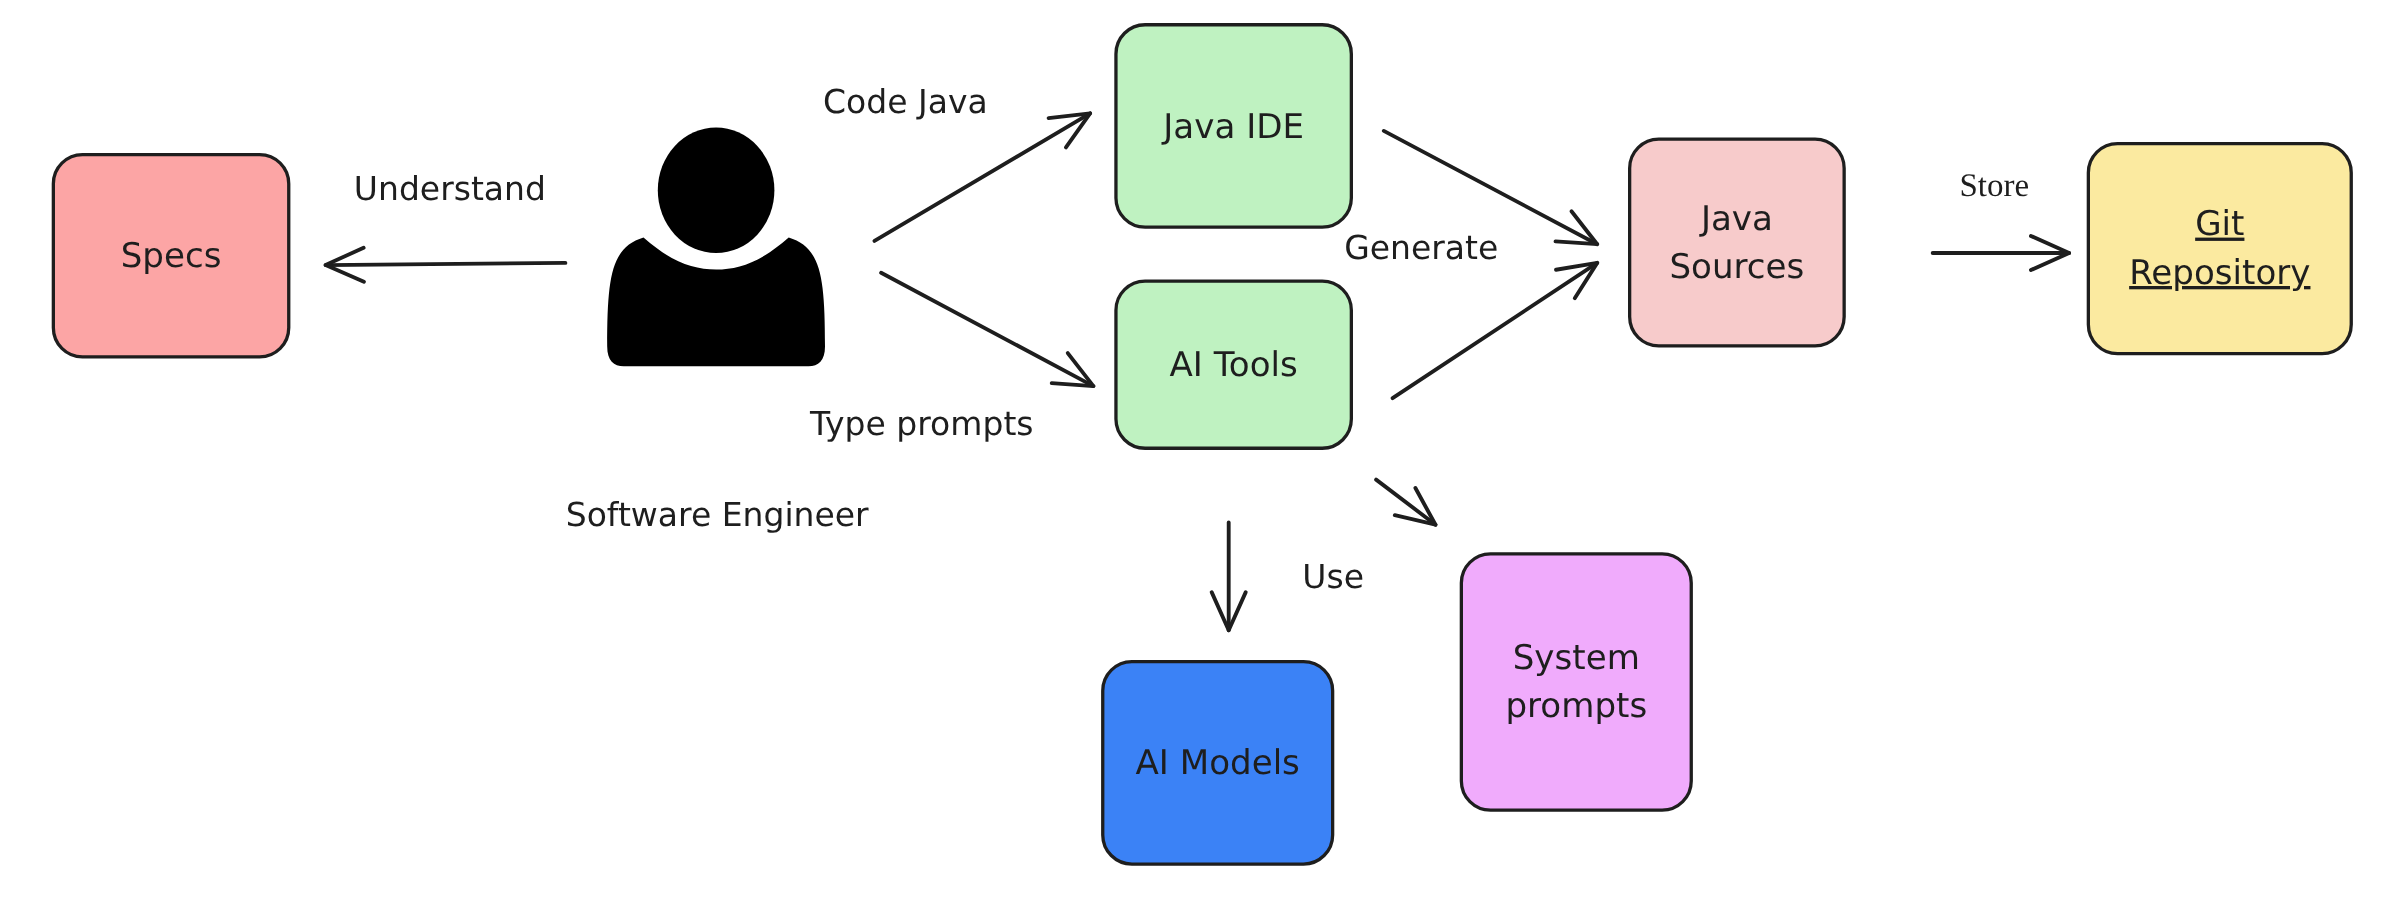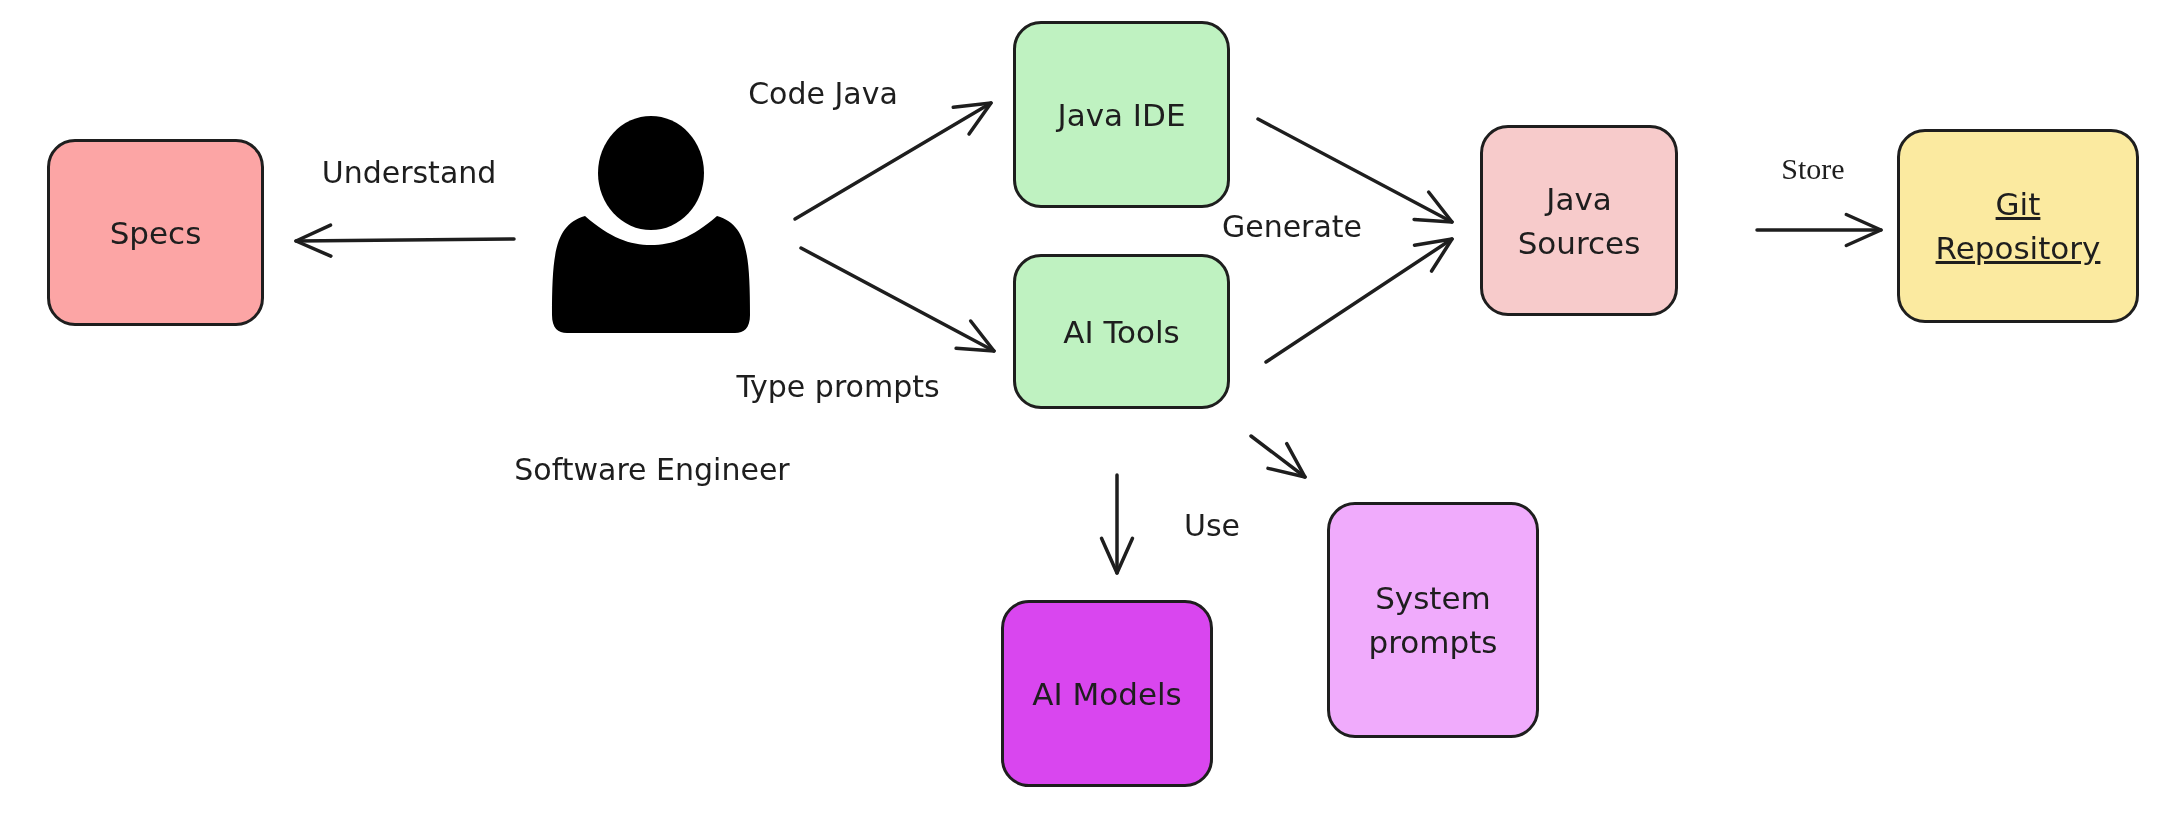--- a/index.html
+++ b/index.html
@@ -62,21 +62,21 @@
 
 <div class="node" style="left:47px;top:139px;width:217px;height:187px;background:#fca5a5;">Specs</div>
 <div class="node" style="left:1013px;top:21px;width:217px;height:187px;background:#bff2c1;">Java IDE</div>
 <div class="node" style="left:1013px;top:254px;width:217px;height:155px;background:#bff2c1;">AI Tools</div>
 <div class="node" style="left:1480px;top:125px;width:198px;height:191px;background:#f7cbcb;">Java
 Sources</div>
 <div class="node" style="left:1897px;top:129px;width:242px;height:194px;background:#fbeaa0;text-decoration:underline;">Git
 Repository</div>
 <div class="node" style="left:1327px;top:466px;width:212px;height:236px;background:#f0abfc;margin-top:36px;">System
 prompts</div>
-<div class="node" style="left:1001px;top:600px;width:212px;height:187px;background:#d946ef;">AI Models</div>
+<div class="node" style="left:1001px;top:600px;width:212px;height:187px;background:#3b82f6;">AI Models</div>
 
 <div class="label" style="left:652px;top:469px;">Software Engineer</div>
 <div class="label" style="left:409px;top:172px;">Understand</div>
 <div class="label" style="left:823px;top:93px;">Code Java</div>
 <div class="label" style="left:838px;top:386px;">Type prompts</div>
 <div class="label" style="left:1292px;top:226px;">Generate</div>
 <div class="label" style="left:1813px;top:169px;font-family:Liberation Serif, serif;">Store</div>
 <div class="label" style="left:1212px;top:525px;">Use</div>
 
 </body></html>

